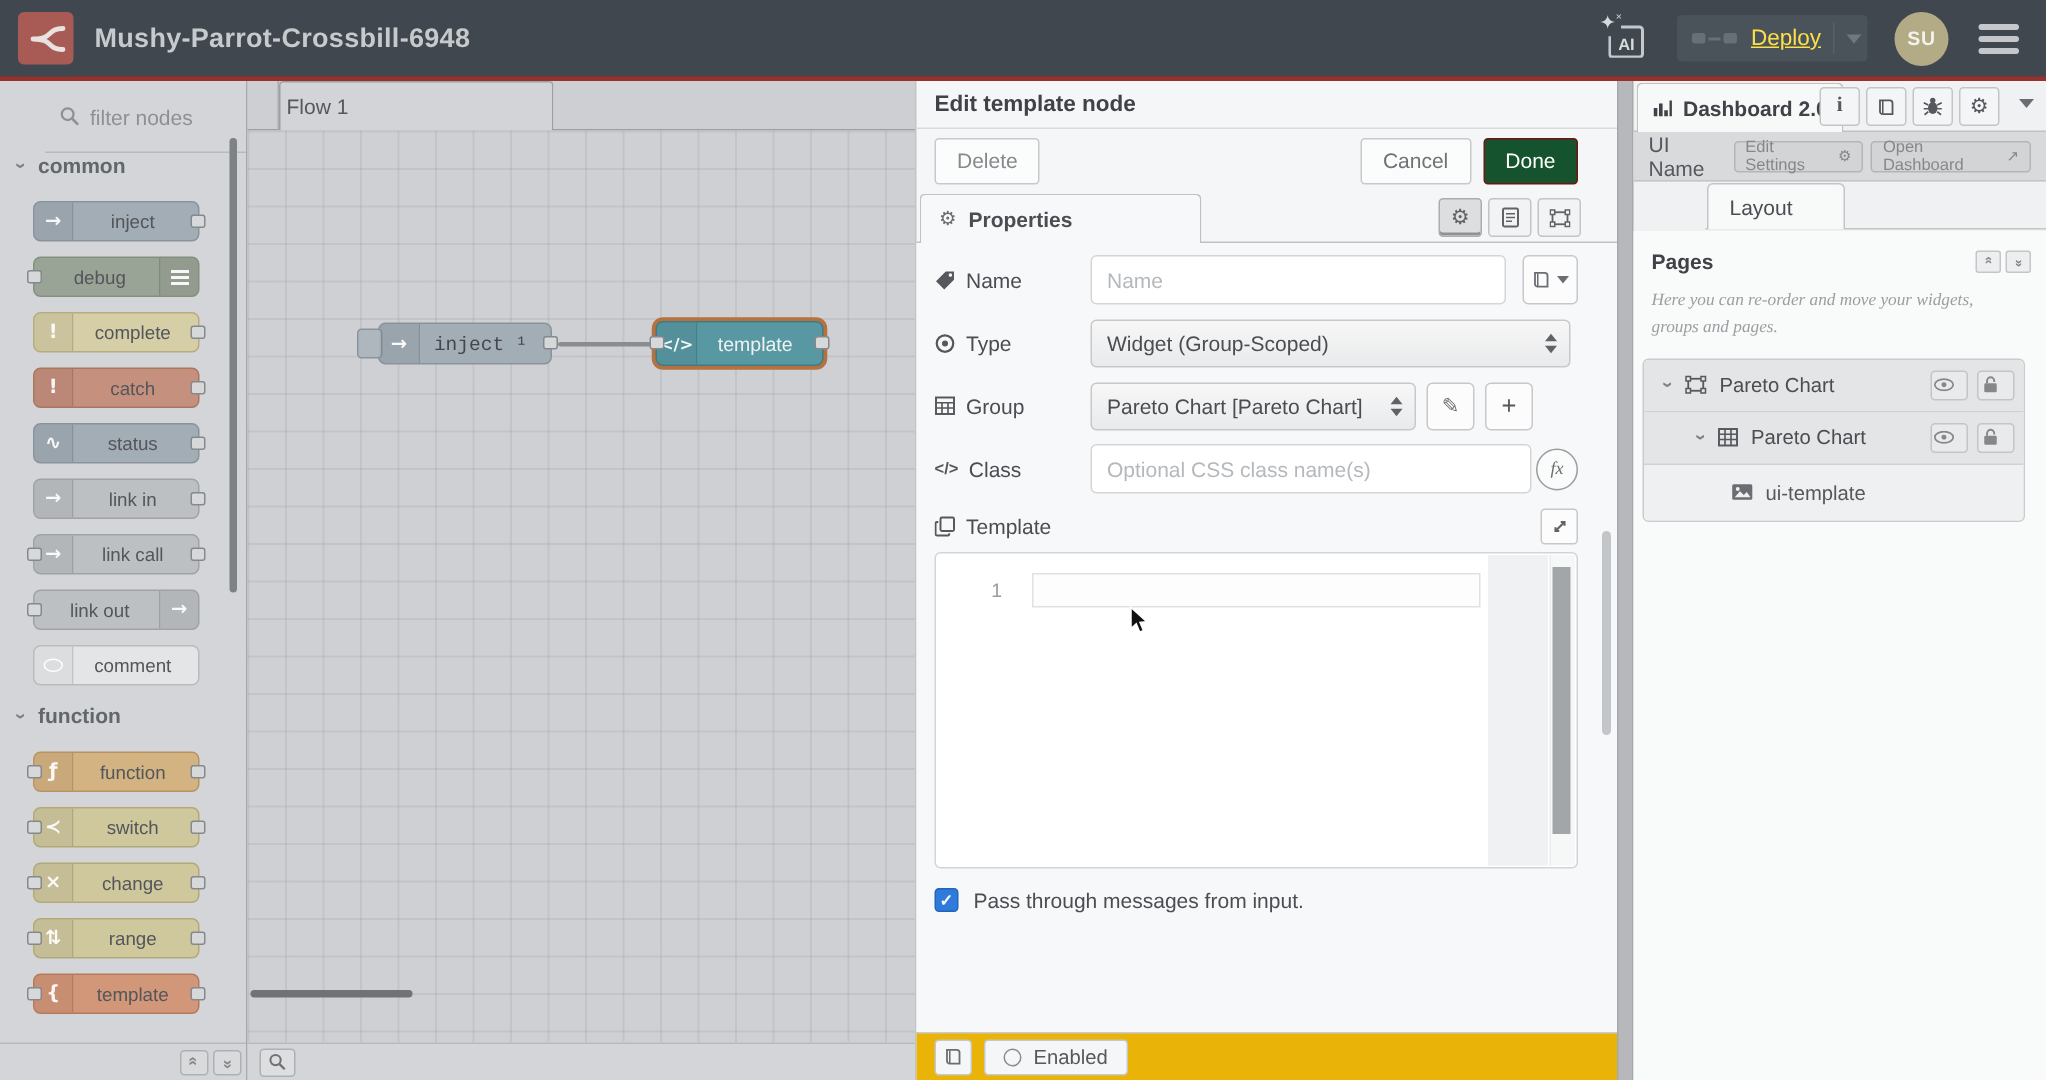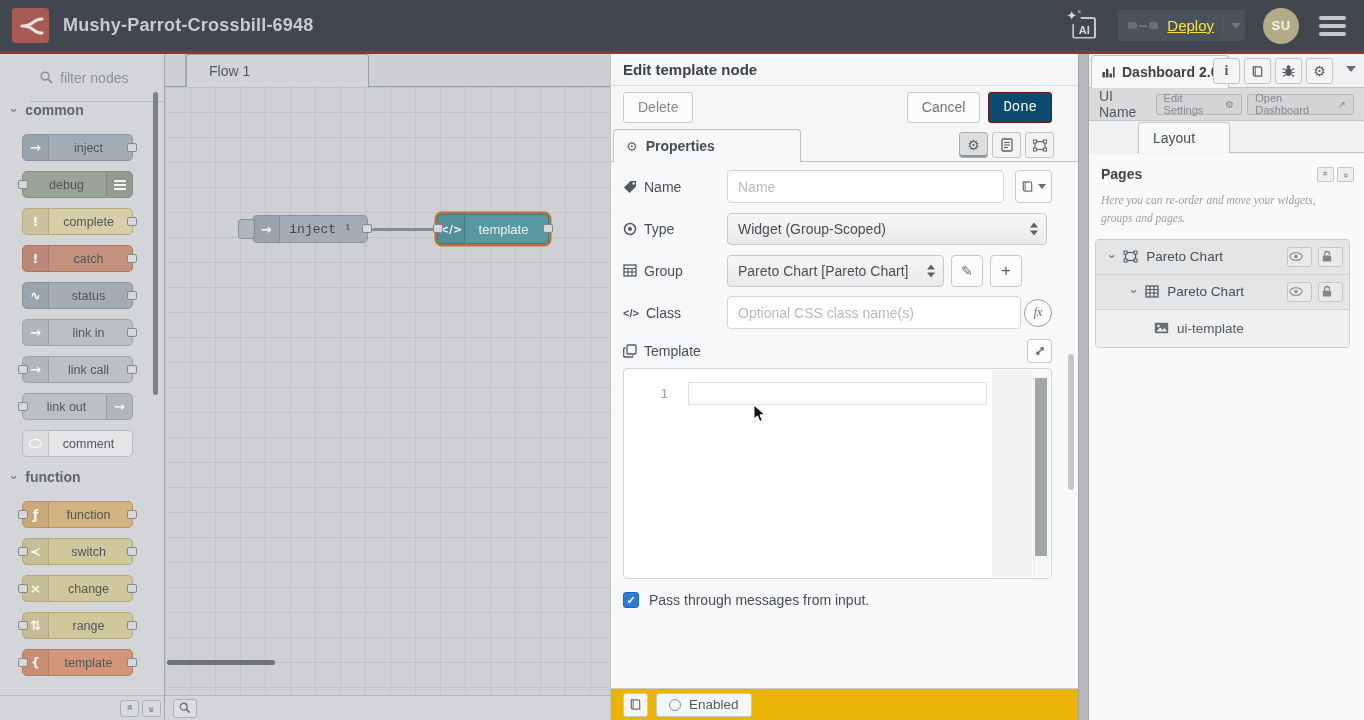--- a/index.html
+++ b/index.html
@@ -47,42 +47,42 @@
   #pal-sb{position:absolute;right:6px;top:38px;width:5px;height:303px;background:#7e8285;border-radius:3px;}
   #pal-foot{position:absolute;left:0;bottom:0;width:165px;height:25px;background:#d3d5d8;border-top:1px solid #b7babd;display:flex;align-items:center;justify-content:flex-end;gap:3px;padding:0 4px;}
   .mini-btn{width:19px;height:17px;border:1px solid #aeb1b4;border-radius:3px;background:#d8dadc;display:flex;align-items:center;justify-content:center;color:#85888b;font-size:10px;}
   .dchev{display:inline-block;font-size:11px;font-weight:bold;letter-spacing:-2px;line-height:1;}
   .dchev.up{transform:rotate(-90deg);} .dchev.down{transform:rotate(90deg);}
 
   
   #canvas{position:absolute;left:165px;top:54px;width:445px;height:666px;}
   #tabbar{position:absolute;left:0;top:0;right:0;height:33px;background:#cdcfd2;border-bottom:1px solid #9da0a3;}
   #tabbar .pre{position:absolute;left:0;top:0;width:21px;height:33px;border-right:1px solid #aaadb0;}
-  #flow-tab{position:absolute;left:21px;top:0;width:183px;height:33px;background:#d2d4d7;border:1px solid #9da0a3;border-bottom:none;border-radius:3px 3px 0 0;display:flex;align-items:center;padding:0 22px;color:#55585c;font-size:14px;text-align:right;}
+  #flow-tab{position:absolute;left:21px;top:0;width:183px;height:33px;background:#d2d4d7;border:1px solid #9da0a3;border-bottom:none;border-radius:3px 3px 0 0;display:flex;align-items:center;padding:0 4px;color:#55585c;font-size:14px;text-align:right;}
   #grid{position:absolute;left:0;top:33px;right:0;bottom:25px;background-color:#ced0d3;background-image:linear-gradient(rgba(130,136,142,.16) 1px,transparent 1px),linear-gradient(90deg,rgba(130,136,142,.16) 1px,transparent 1px);background-size:25px 25px;}
   .fnode{position:absolute;height:28px;border-radius:5px;border:1px solid;font-size:13px;}
   .fnode .icozone{position:absolute;left:0;top:0;bottom:0;width:27px;display:flex;align-items:center;justify-content:center;background:rgba(0,0,0,.05);border-right:1px solid rgba(0,0,0,.12);border-radius:4px 0 0 4px;color:rgba(255,255,255,.95);font-weight:bold;}
   #inject-node{left:87px;top:128px;width:116px;background:#a3adb6;border-color:#8a939c;color:#43474b;}
   #inject-node .lbl{position:absolute;left:27px;right:6px;top:0;bottom:0;display:flex;align-items:center;justify-content:center;font-family:Liberation Mono, monospace;}
   #inject-btn{position:absolute;left:-15px;top:3px;width:17px;height:20px;background:#aeb6be;border:1px solid #8a939c;border-radius:3px;}
   #wire{position:absolute;left:207px;top:141px;width:66px;height:3px;background:#898d91;border-radius:2px;}
   #template-node{left:272px;top:127px;width:112px;height:30px;background:#5898a3;border-color:#3f7a85;color:#eef2f3;box-shadow:0 0 0 2.5px #b5723f;}
   #template-node .lbl{position:absolute;left:27px;right:6px;top:0;bottom:0;display:flex;align-items:center;justify-content:center;}
   #template-node .icozone{font-size:11px;}
   #hscroll{position:absolute;left:2px;bottom:30px;width:108px;height:5px;background:#6f7376;border-radius:3px;}
   #cv-foot{position:absolute;left:0;bottom:0;right:0;height:25px;background:#d3d5d8;border-top:1px solid #b7babd;display:flex;align-items:center;padding:0 8px;}
   #cv-zoom{width:24px;height:19px;border:1px solid #aeb1b4;border-radius:3px;background:#dcdee0;display:flex;align-items:center;justify-content:center;color:#6f7276;}
 
   
   #tray{position:absolute;left:610px;top:54px;width:468px;height:666px;background:#f5f6f7;border-left:1px solid #c2c4c6;display:flex;flex-direction:column;}
   #tray-hdr{height:32px;border-bottom:1px solid #d8dadc;display:flex;align-items:center;padding:0 12px;font-weight:bold;font-size:15px;color:#3f4246;}
   #tray-btns{height:42px;display:flex;align-items:center;padding:0 26px 0 12px;gap:8px;}
   .btn{height:31px;border:1px solid #c7c9cb;border-radius:3px;background:#fbfcfc;padding:0 14px;display:flex;align-items:center;font-size:14px;color:#85888c;}
   #btn-cancel{margin-left:auto;color:#6f7276;}
-  #btn-done{background:#0c4a6e;border-color:#701414;color:#fff;font-family:Liberation Mono, monospace;}
+  #btn-done{background:#14532d;border-color:#701414;color:#fff;}
   #tray-tabs{height:34px;border-bottom:1px solid #bfc1c3;position:relative;}
   #prop-tab{position:absolute;left:2px;top:1px;width:188px;height:33px;background:#f7f8f9;border:1px solid #bfc1c3;border-bottom:none;border-radius:4px 4px 0 0;display:flex;align-items:center;gap:8px;padding:0 12px;font-weight:bold;color:#4a4e52;}
   #prop-tab .ico{color:#6a6e72;font-size:13px;}
   #tray-tabbtns{position:absolute;right:24px;top:4px;display:flex;gap:4px;}
   .tabbtn{width:29px;height:26px;border:1px solid #c2c4c6;border-radius:3px;background:#f2f3f4;display:flex;align-items:center;justify-content:center;color:#5f6366;}
   .tabbtn.active{background:#dcdee0;border-color:#aaadb0;box-shadow:inset 0 -2px 0 #8f9295;}
   #tray-body{flex:1;background:#f7f8f9;padding:8px 26px 0 12px;overflow:hidden;}
   .frow{display:flex;align-items:center;height:33px;margin-bottom:9px;}
   .flabel{width:104px;display:flex;align-items:center;gap:7px;color:#4a4e52;flex:none;}
   .flabel svg{flex:none;}

